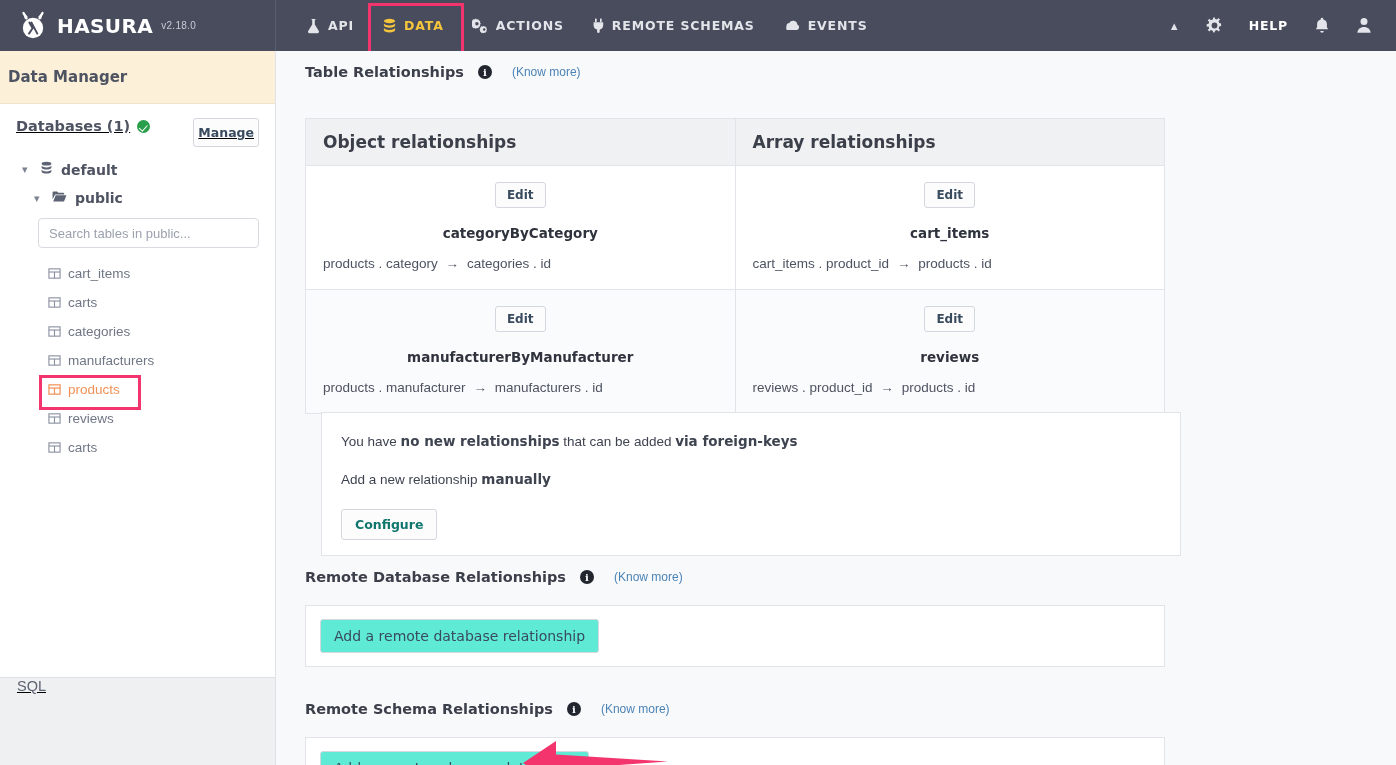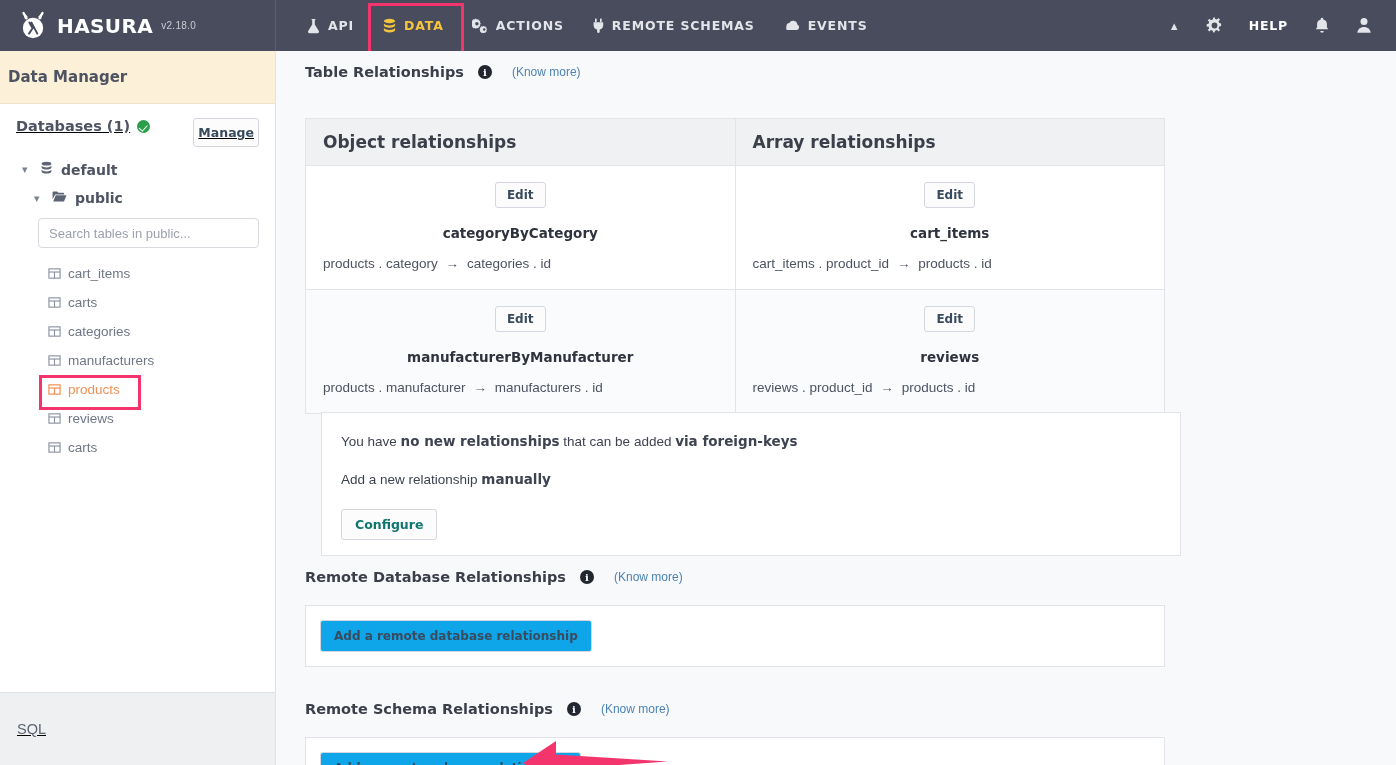--- a/index.html
+++ b/index.html
@@ -129,21 +129,21 @@
   .table-item.selected { color: #f19155; }
   .table-item.highlighted::before {
     content: ""; position: absolute;
     left: 39px; top: 0px; width: 96px; height: 29px;
     border: 3px solid #f4356d; pointer-events: none;
   }
   .tbl-icon { display: flex; align-items: center; }
   #sql-section {
     position: absolute; bottom: 0; left: 0; right: 0;
     background: #eff0f2; border-top: 1px solid #dfe1e6;
-    height: 73px; display: flex; align-items: center; padding-left: 17px; text-decoration: underline;
+    height: 88px; display: flex; align-items: flex-start; padding-left: 17px; text-decoration: underline;
   }
   #sql-section span { color: #5c6372; font-size: 14.5px; cursor: pointer; }
 
   
   #main {
     position: absolute; top: 51px; left: 277px;
     width: 1119px; height: 714px;
     background: #f8f9fb;
     overflow: hidden;
   }
@@ -226,22 +226,22 @@
     display: flex; align-items: center; padding-left: 14px;
   }
   #rsc-head { position: absolute; top: 650px; left: 0; text-align: center; }
   #rsc-box {
     position: absolute; top: 686px; left: 28px;
     width: 860px; height: 62px;
     background: #fff; border: 1px solid #e2e4e9;
     display: flex; align-items: center; padding-left: 14px;
   }
   .add-rel-btn {
-    background: #0ea5e9; border: 1px solid #d4d7de; border-radius: 3px;
-    padding: 8px 13px; font-size: 12px; font-weight: bold; color: #394b5e;
+    background: #5eead4; border: 1px solid #d4d7de; border-radius: 3px;
+    padding: 8px 13px; font-size: 14px; font-weight: normal; color: #394b5e;
     font-family: "DejaVu Sans", sans-serif; cursor: pointer;
   }
 
   
   #anno-arrow {
     position: absolute; top: 688px; left: 243px;
     width: 150px; height: 48px; pointer-events: none;
   }
 </style>
 </head>

